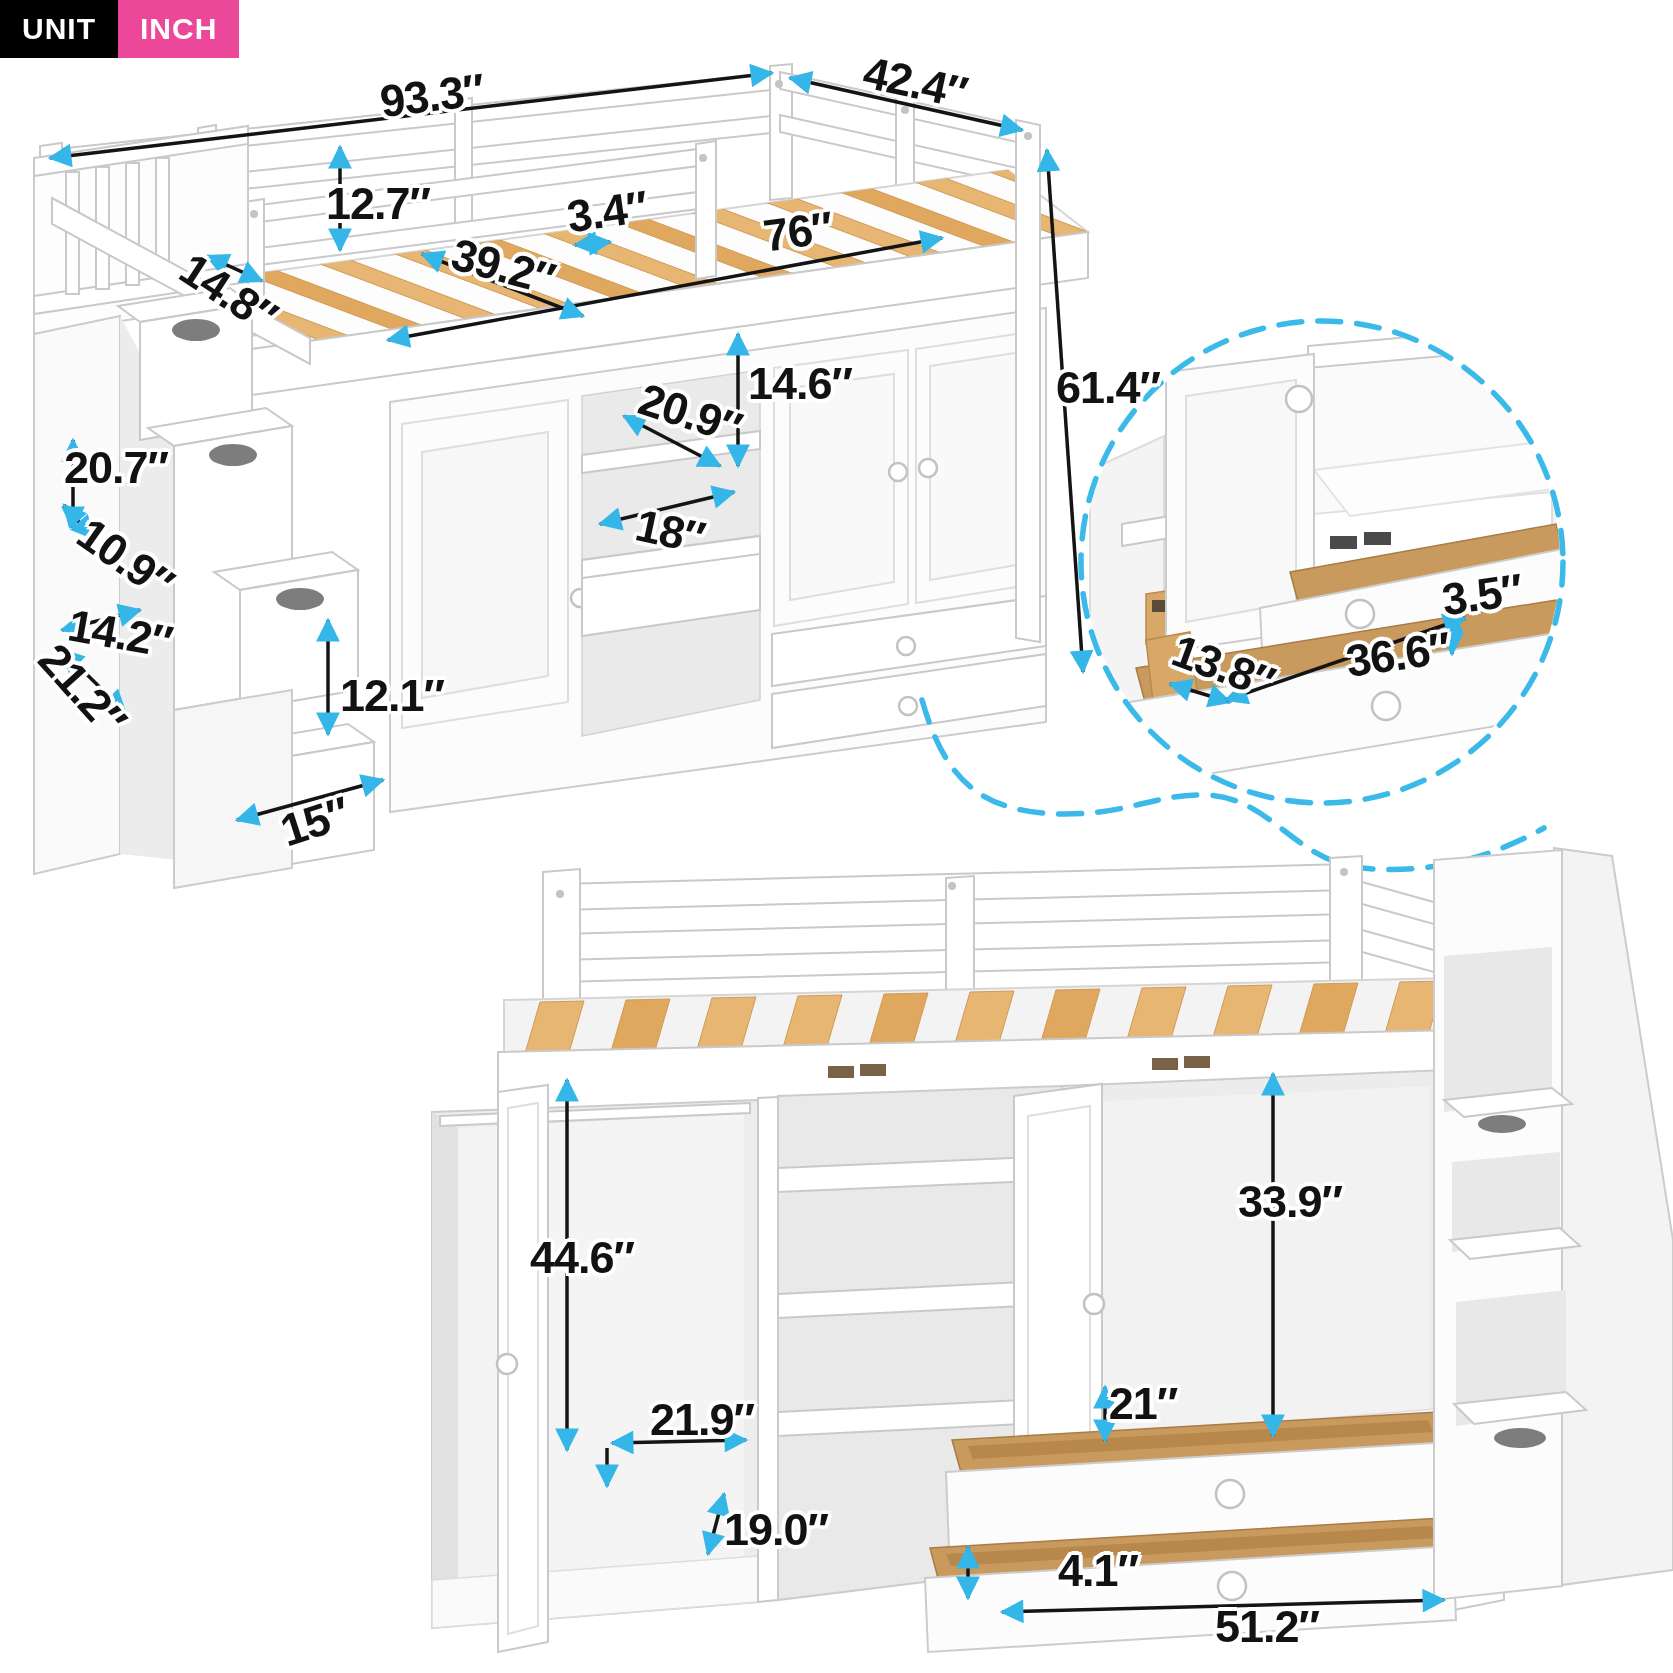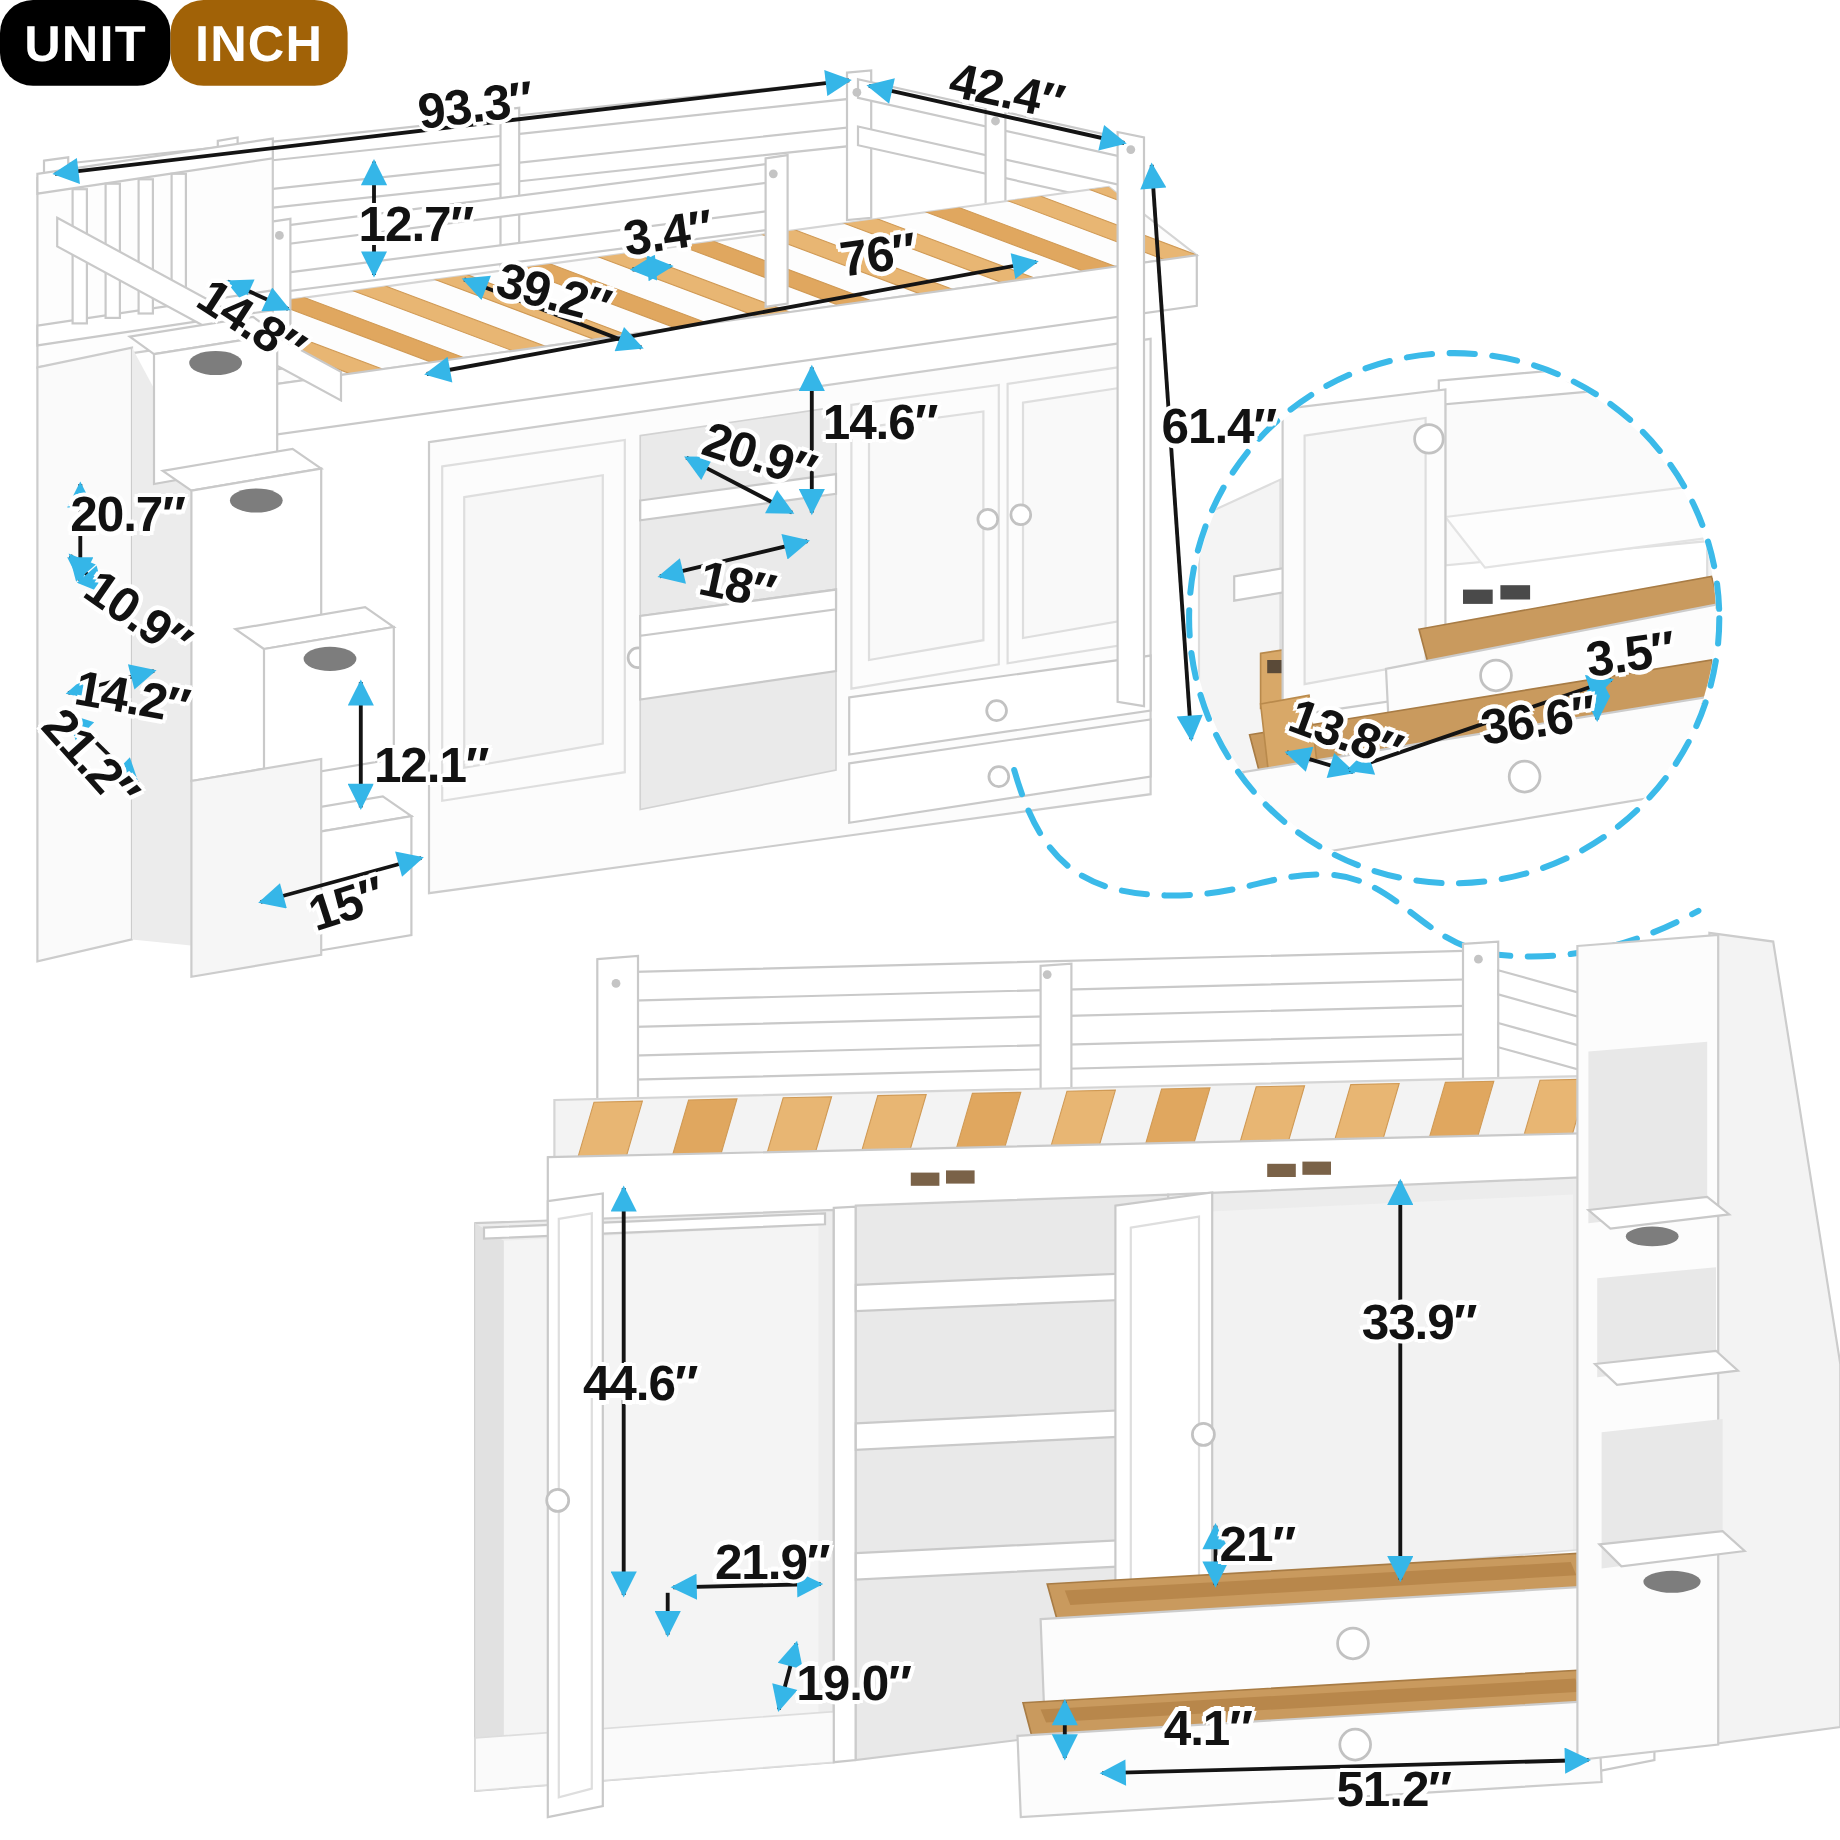--- a/index.html
+++ b/index.html
@@ -16,23 +16,23 @@
   .dl{stroke:#141414;stroke-width:3.5;fill:none;}
   .cut{fill:#7d7d7d;}
   .scr{fill:#c4c4c4;}
   .inframe{fill:none;stroke:#dedede;stroke-width:2;}
   .dash{fill:none;stroke:#3bbae9;stroke-width:5.5;stroke-dasharray:23 16;stroke-linecap:round;}
   .dim{position:absolute;transform:translate(-50%,-50%) rotate(var(--r,0deg));
        font-weight:700;font-size:45px;letter-spacing:-1px;color:#121212;white-space:nowrap;
        text-shadow:-3px -3px 0 #fff,3px -3px 0 #fff,-3px 3px 0 #fff,3px 3px 0 #fff,
                    0 -4px 0 #fff,0 4px 0 #fff,-4px 0 0 #fff,4px 0 0 #fff;}
   #badge{position:absolute;left:0;top:0;display:flex;z-index:5;}
-  #badge span{display:block;padding:12px 22px;font-weight:700;font-size:46px;color:#fff;letter-spacing:1px;border-radius:30px;}
+  #badge span{display:block;padding:12px 22px;font-weight:700;font-size:30px;color:#fff;letter-spacing:1px;}
   #badge .u{background:#000000;}
-  #badge .i{background:#a16207;}
+  #badge .i{background:#ec4899;}
 </style>
 </head>
 <body>
 
 <div id="stage">
 
 <svg width="1673" height="1673" viewBox="0 0 1673 1673">
   <defs>
     <marker id="ar" viewBox="0 0 10 10" refX="9" refY="5" markerWidth="8.5" markerHeight="6.8" orient="auto-start-reverse">
       <path d="M0,0 L10,5 L0,10 z" fill="#35b6e8"></path>

